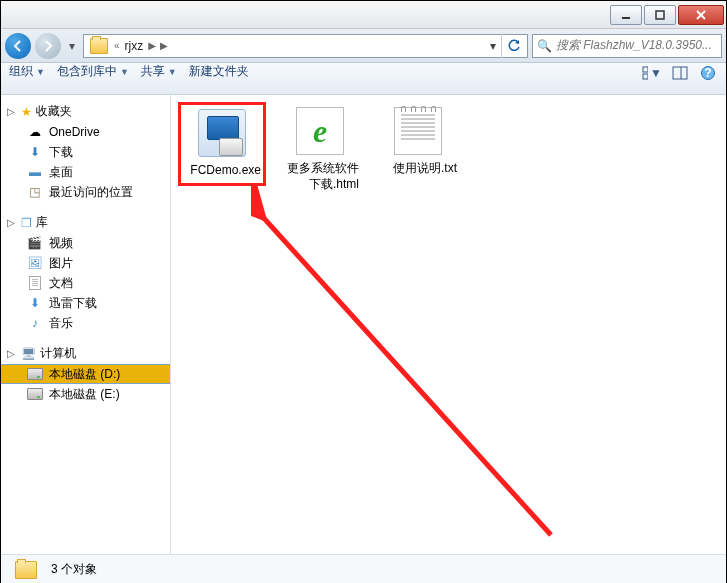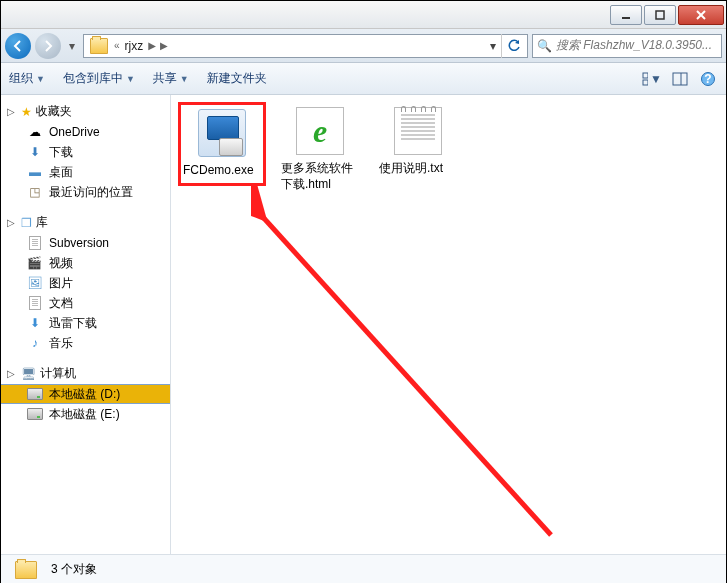--- a/index.html
+++ b/index.html
@@ -21,21 +21,21 @@
 .folder-icon, .folder-icon-small { width: 18px; height: 16px; background: linear-gradient(#fde9a8,#f6c74c); border: 1px solid #d9a83b; border-radius: 1px 1px 0 0; margin: 0 4px; position:relative; }
 .folder-icon::before, .folder-icon-small::before { content:""; position:absolute; top:-3px; left:1px; width:7px; height:3px; background:#fde9a8; border:1px solid #d9a83b; border-bottom:none; border-radius:1px 1px 0 0; }
 .crumb { padding: 0 3px; color: #222; }
 .crumb-sep { color: #666; padding: 0 2px; font-size: 10px; }
 .addr-drop { width: 16px; text-align:center; color:#444; }
 .refresh { width: 24px; height: 24px; border-left: 1px solid #ccc; display:flex; align-items:center; justify-content:center; color:#1060a8; }
 .searchbox { width: 190px; height: 24px; border: 1px solid #8e9cab; background: #fff; display:flex; align-items:center; padding: 0 4px; color:#777; font-style: italic; }
 .searchbox .si { margin-right: 4px; color:#5b7fa6; font-style:normal; }
 
 
-.toolbar { height: 32px; background: linear-gradient(#f7fafd,#e4ecf4); border-bottom:1px solid #c8d2dc; display:flex; align-items:center; padding: 0 8px; gap: 18px; color:#1a3c6e; }
+.toolbar { height: 32px; background: linear-gradient(#f7fafd,#e4ecf4); border-bottom:1px solid #c8d2dc; display:flex; align-items:flex-start; padding: 0 8px; gap: 12px; color:#1a3c6e; }
 .tool { display:flex; align-items:center; gap:3px; }
 .tool .dd { font-size: 9px; color:#4a6b93; }
 .toolbar .right { margin-left:auto; display:flex; gap:8px; align-items:center; color:#3a5d86; }
 .ricon { width:20px; height:20px; display:flex; align-items:center; justify-content:center; }
 
 
 .body { display:flex; height: calc(583px - 28px - 34px - 32px - 30px); }
 .sidebar { width: 170px; border-right: 1px solid #d9e0e7; overflow:hidden; padding-top: 6px; background:#fff; }
 .side-group { margin-bottom: 10px; }
 .side-head { display:flex; align-items:center; padding: 2px 6px; gap:4px; }
@@ -48,21 +48,21 @@
 .icon-lib { color:#5c9fd6; }
 .icon-pc { color:#6a8caa; }
 .icon-drive { width:16px; height:12px; background:linear-gradient(#eee,#bbb); border:1px solid #888; border-radius:1px; position:relative; }
 .icon-drive::after { content:""; position:absolute; bottom:1px; right:2px; width:3px; height:2px; background:#5b5; }
 .icon-drive.c::after { background:#66e; }
 .icon-page { width:12px; height:14px; background:#fff; border:1px solid #aaa; position:relative; }
 .icon-page::before { content:""; position:absolute; top:2px; left:2px; right:2px; height:1px; background:#bbb; box-shadow: 0 2px 0 #bbb, 0 4px 0 #bbb, 0 6px 0 #bbb; }
 
 
 .content { flex:1; padding: 12px; display:flex; gap: 20px; align-items:flex-start; position:relative; }
-.file { width: 78px; text-align:left; }
+.file { width: 78px; text-align:right; }
 .file.highlighted { outline: 3px solid #ff1e1e; outline-offset: 2px; padding-top:2px; padding-bottom:2px; }
 .file .ficon { width:48px; height:48px; margin: 0 auto 6px; position:relative; }
 .exe-icon { background: linear-gradient(#eef4fb,#cfe0f2); border:1px solid #9ab8d6; border-radius:3px; }
 .exe-icon::before { content:""; position:absolute; left:8px; top:6px; width:30px; height:22px; background:linear-gradient(#3b88d6,#1a5fa6); border:1px solid #0d4a87; border-radius:2px; }
 .exe-icon::after { content:""; position:absolute; left:20px; top:28px; width:22px; height:16px; background:linear-gradient(#f7f7f7,#cfcfcf); border:1px solid #999; border-radius:2px; }
 .html-icon { background:#fff; border:1px solid #bbb; }
 .html-icon::before { content:"e"; position:absolute; inset:0; display:flex; align-items:center; justify-content:center; font-size:32px; font-weight:bold; font-style:italic; color:#2ba82b; font-family: Georgia, serif; }
 .txt-icon { background:#fff; border:1px solid #bbb; }
 .txt-icon::before { content:""; position:absolute; top:6px; left:6px; right:6px; height:2px; background:#ccc; box-shadow: 0 4px 0 #ccc, 0 8px 0 #ccc, 0 12px 0 #ccc, 0 16px 0 #ccc, 0 20px 0 #ccc, 0 24px 0 #ccc; }
 .txt-icon::after { content:""; position:absolute; top:6px; left:6px; right:6px; bottom:6px; border-top: none; }
@@ -204,26 +204,20 @@
           </div>
       </div>
 
       <div class="side-group">
         <div class="side-head">
           <span class="tri">▷</span>
           <span class="icon icon-lib">❐</span>
           <span class="lbl">库</span>
         </div>
         <div class="side-item">
-            <span class="icon">
-              <span class="icon-page"></span>
-            </span>
-            <span>Subversion</span>
-          </div>
-        <div class="side-item">
             <span class="icon" style="color:#4a8fc9">🎬</span>
             <span>视频</span>
           </div>
         <div class="side-item">
             <span class="icon" style="color:#4a8fc9">🖼</span>
             <span>图片</span>
           </div>
         <div class="side-item">
             <span class="icon">
               <span class="icon-page"></span>

